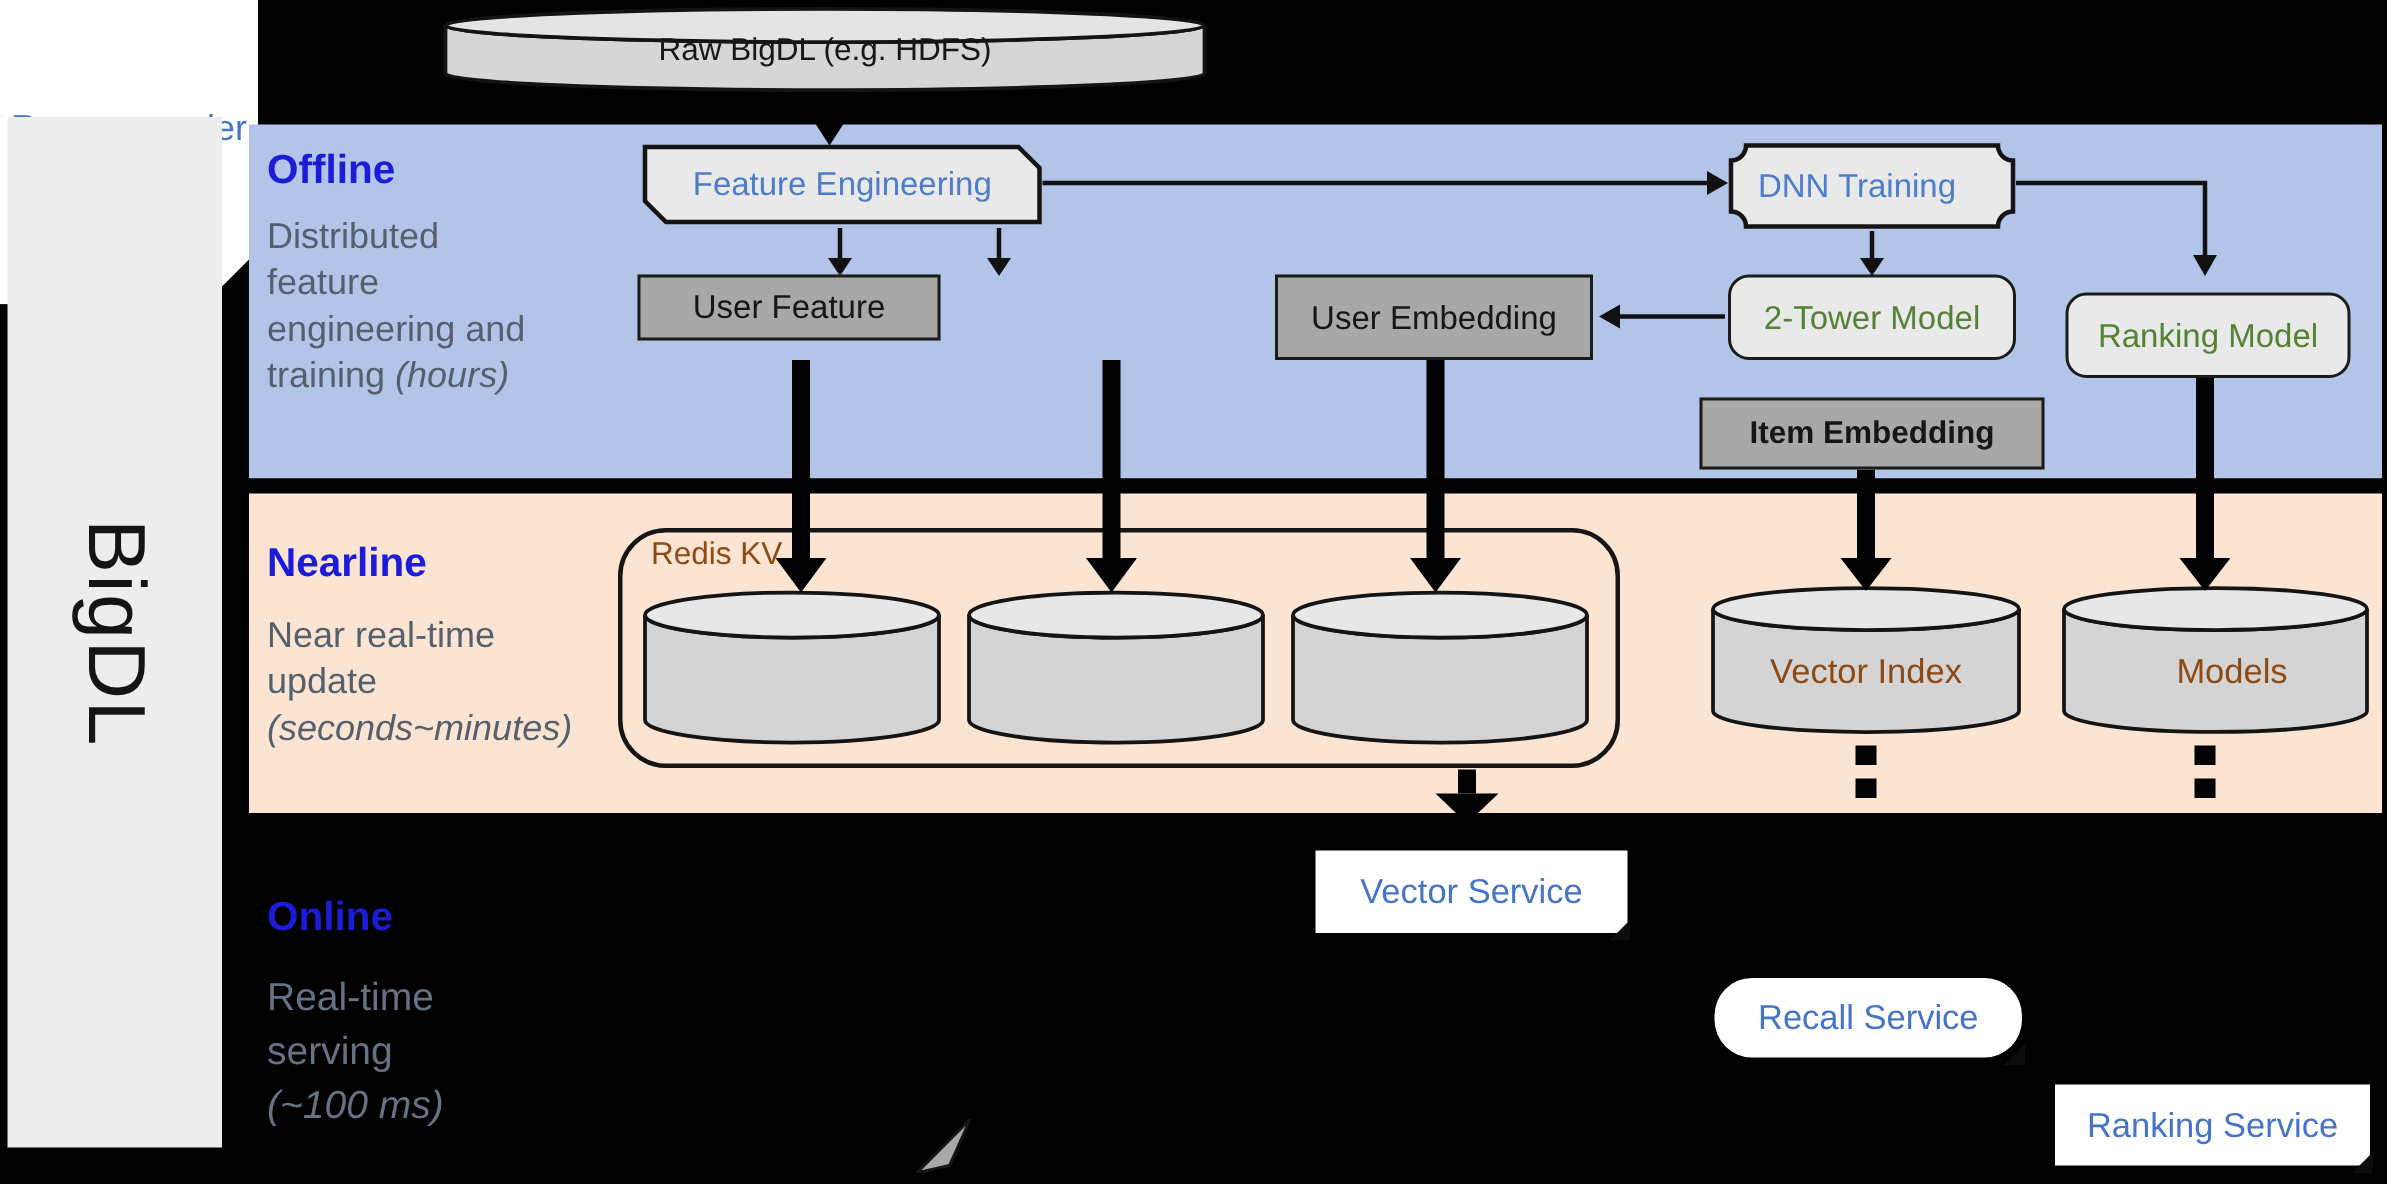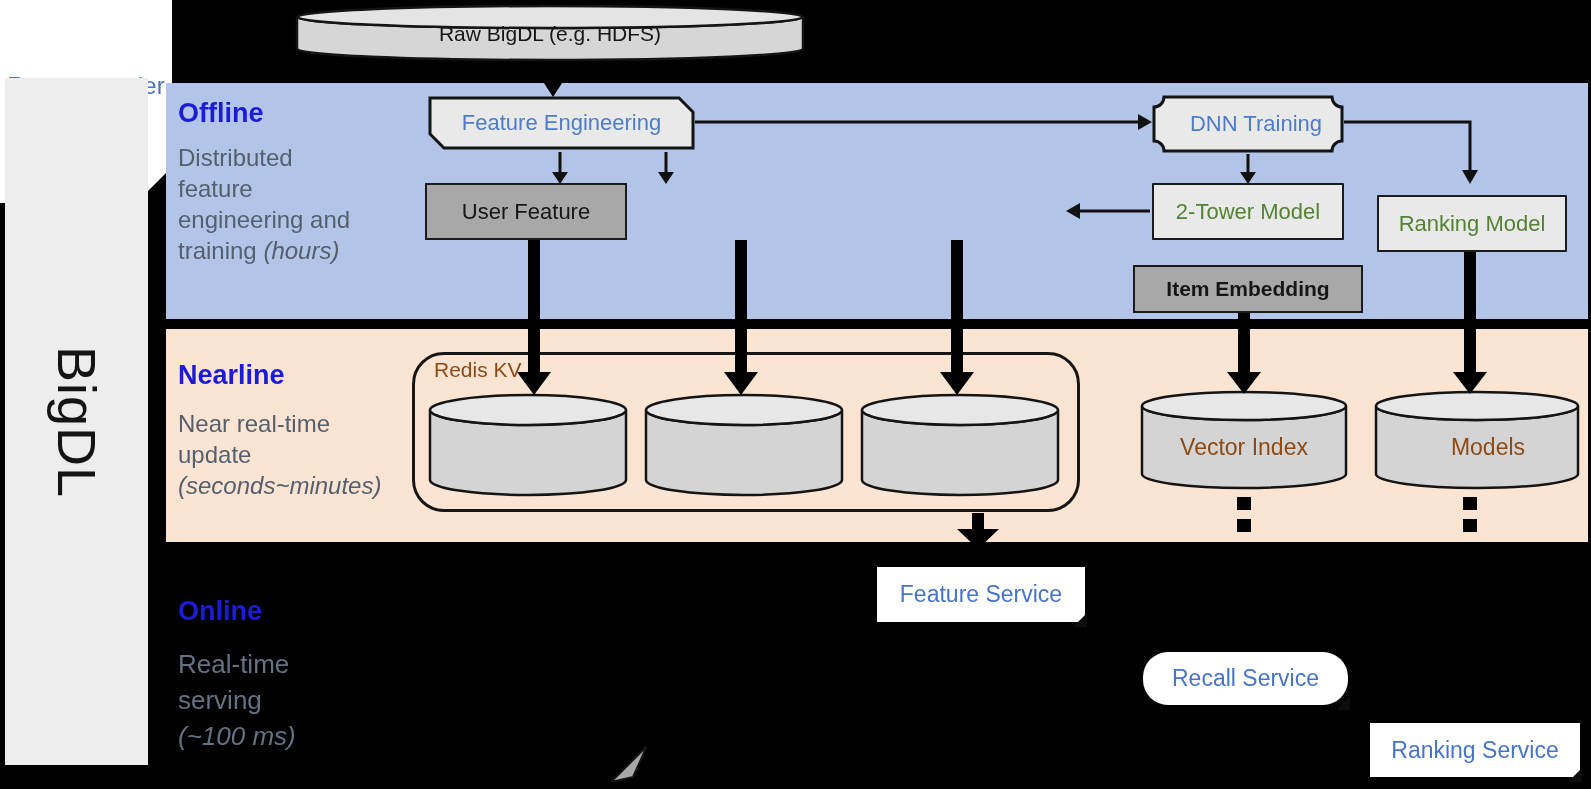--- a/index.html
+++ b/index.html
@@ -22,21 +22,21 @@
   .sec-title{position:absolute;font-size:27px;font-weight:600;color:#1b1bd8;z-index:3;}
   .sec-desc{position:absolute;font-size:24px;color:#55606e;line-height:31px;z-index:3;}
   .sec-desc i{font-style:italic;}
   #online-title{left:178px;top:596px;}
   #online-desc{left:178px;top:646px;width:130px;color:#667183;line-height:36px;font-size:26px;}
 
   
   .node{position:absolute;display:flex;align-items:center;justify-content:center;z-index:5;
         box-sizing:border-box;font-size:22px;}
   .graybox{background:#a8a8a8;border:2.5px solid #1b1b1b;color:#161616;}
-  .roundbox{background:#e9e9e9;border:2.5px solid #1b1b1b;border-radius:1px;color:#558135;}
+  .roundbox{background:#e9e9e9;border:2.5px solid #1b1b1b;border-radius:14px;color:#558135;}
 
   
   .shape{position:absolute;z-index:5;}
   .shape-label{position:absolute;display:flex;align-items:center;justify-content:center;
                text-align:center;z-index:6;}
 
   
   .cyl{position:absolute;z-index:3;}
   .cyl-label{position:absolute;z-index:6;display:flex;align-items:center;justify-content:center;
              color:#8d4a15;font-size:23px;}
@@ -94,23 +94,24 @@
   <div class="shape-label" style="left:295px;top:12px;width:510px;height:44px;font-size:21px;color:#161616;">Raw BigDL (e.g. HDFS)</div>
 
   <svg class="shape" style="left:428px;top:96px;" width="267" height="54" viewBox="0 0 267 54">
     <polygon points="2,2 251,2 265,16 265,52 16,52 2,38" fill="#e9e9e9" stroke="#141414" stroke-width="3"></polygon>
   </svg>
   <div class="shape-label" style="left:428px;top:96px;width:267px;height:54px;font-size:22px;color:#4d7dc8;">Feature Engineering</div>
 
   <svg class="shape" style="left:1152px;top:95px;" width="192" height="58" viewBox="0 0 192 58">
     <path d="M12,2 H180 A10,10 0 0 0 190,12 V46 A10,10 0 0 0 180,56 H12 A10,10 0 0 0 2,46 V12 A10,10 0 0 0 12,2 Z" fill="#e9e9e9" stroke="#141414" stroke-width="3"></path>
   </svg>
-  <div class="shape-label" style="left:1152px;top:95px;width:172px;height:58px;font-size:22px;color:#4d7dc8;padding-left:18px;">DNN Training</div>
-
-  <div class="node graybox" style="left:425px;top:183px;width:202px;height:57px;">User Feature</div>
+  <div class="shape-label" style="left:1152px;top:95px;width:172px;height:58px;font-size:22px;color:#4d7dc8;">DNN Training</div>
+
+  <div class="node graybox" style="left:425px;top:183px;width:202px;height:44px;">User Feature</div>
+  <div class="node graybox" style="left:850px;top:183px;width:212px;height:57px;">User Embedding</div>
   <div class="node graybox" style="left:1133px;top:265px;width:230px;height:48px;font-size:21px;font-weight:bold;">Item Embedding</div>
 
   <div class="node roundbox" style="left:1152px;top:183px;width:192px;height:57px;">2-Tower Model</div>
   <div class="node roundbox" style="left:1377px;top:183px;width:190px;height:57px;margin-top:12px;">Ranking Model</div>
 
   <div class="abs" id="redis-kv-group"></div>
   <div class="abs" id="redis-kv-label">Redis KV</div>
 
   <svg class="cyl" style="left:428px;top:393px;" width="200" height="106" viewBox="0 0 200 106">
     <path d="M2,17 V87 A98,15 0 0 0 198,87 V17 A98,15 0 0 1 2,17 Z" fill="#d4d4d4" stroke="#141414" stroke-width="2.5"></path>
@@ -210,21 +211,21 @@
       <rect x="1463" y="519" width="14" height="13" fill="#000"></rect>
     </g>
   </svg>
 
   <div id="doc-recommender">Recommender Service</div>
   <svg class="abs" id="doc-fold" width="36" height="36" viewBox="0 0 36 36">
     <polygon points="36,0 0,36 22,31" fill="#a8a8a8" stroke="#161616" stroke-width="2"></polygon>
   </svg>
 
   <div class="service" style="left:877px;top:567px;width:208px;height:55px;">
-    <span>Feature Service</span>
+    <span>Vector Service</span>
     <svg class="fold-small" width="14" height="14" viewBox="0 0 14 14">
       <polygon points="0,14 14,0 14,14" fill="#0d0d0d"></polygon>
     </svg>
   </div>
 
   <div class="service" style="left:1143px;top:652px;width:205px;height:53px;border-radius:25px;">
     <span>Recall Service</span>
     <svg class="fold-small" width="14" height="14" viewBox="0 0 14 14">
       <polygon points="0,14 14,0 14,14" fill="#0d0d0d"></polygon>
     </svg>

